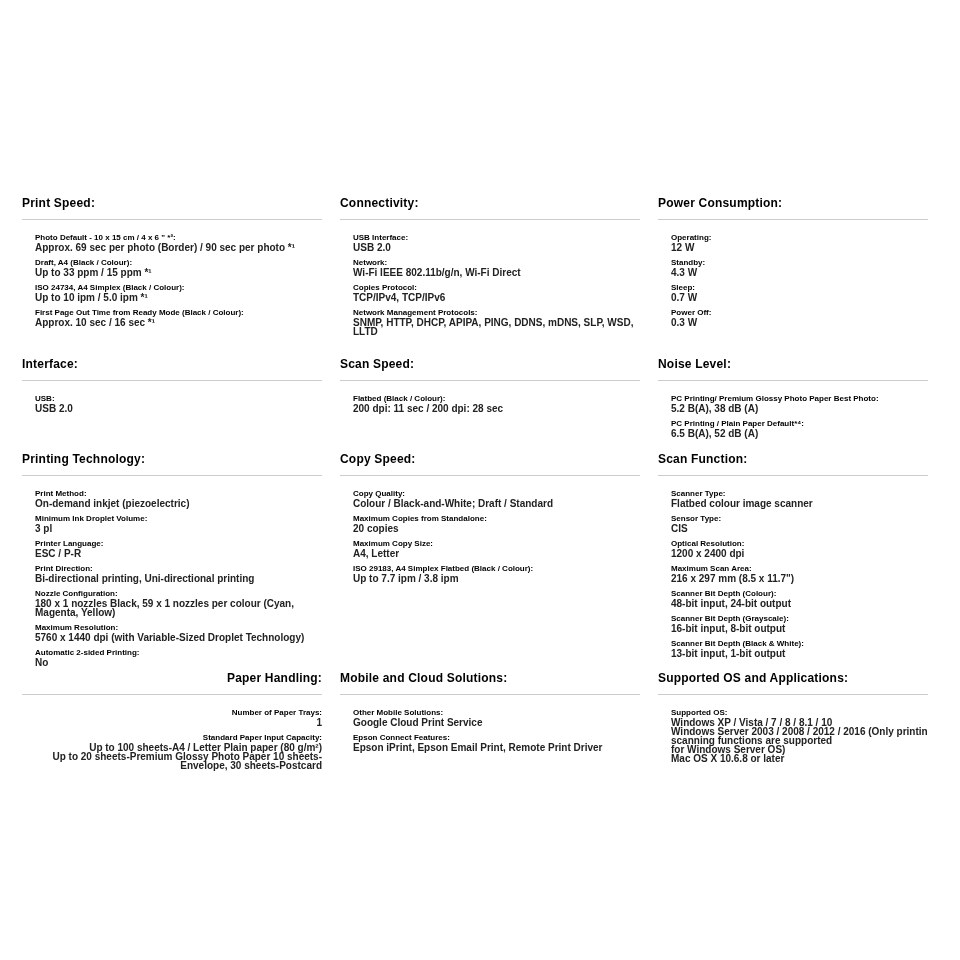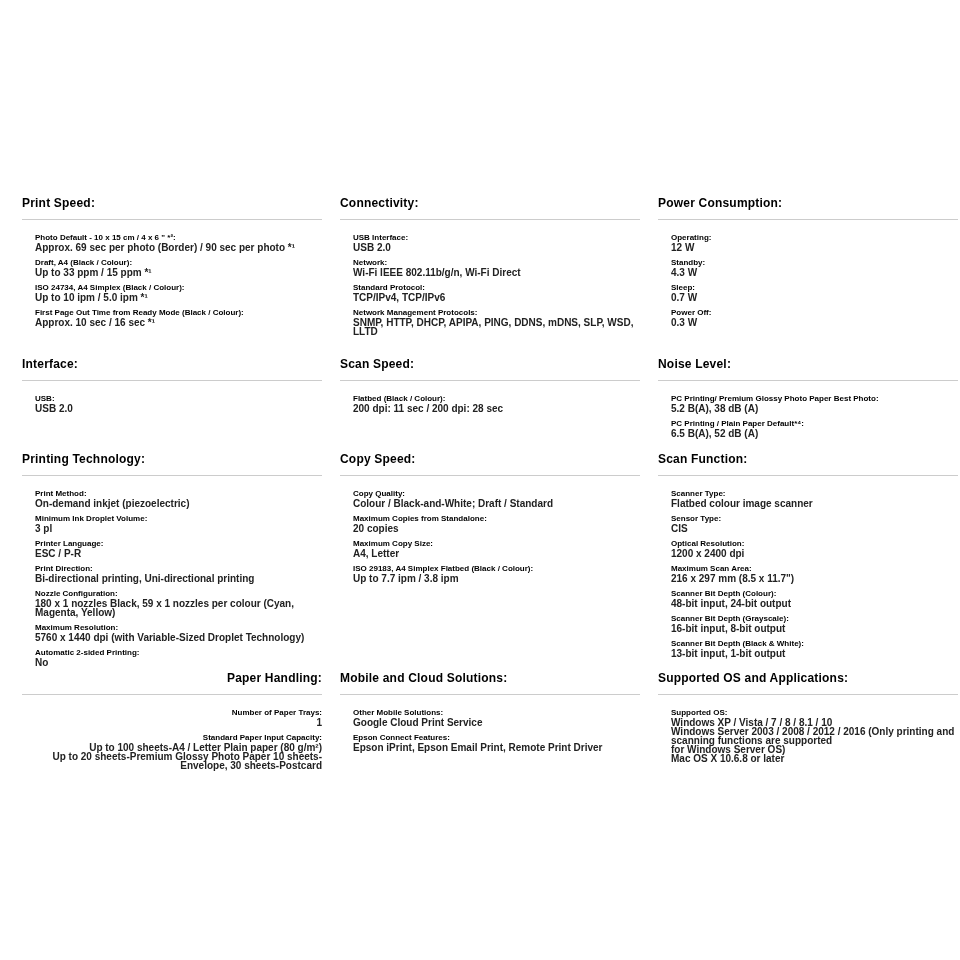--- a/index.html
+++ b/index.html
@@ -8,21 +8,20 @@
     background: #ffffff;
   }
   .page {
     position: relative;
     width: 928px;
     height: 960px;
     background: #ffffff;
     font-family: "Liberation Sans", sans-serif;
     color: #000000;
     overflow: hidden;
-    padding-left: 32px;
   }
   .grid {
     position: absolute;
     left: 22px;
     top: 196px;
     width: 936px;
     display: grid;
     grid-template-columns: 300px 300px 300px;
     column-gap: 18px;
     grid-template-rows: 161px 95px 219px auto;
@@ -111,21 +110,21 @@
   </div>
 
   <div class="spec-item">
     <div class="spec-label">Network:</div>
     <div class="spec-value">
               <div>Wi-Fi IEEE 802.11b/g/n, Wi-Fi Direct</div>
             </div>
   </div>
 
   <div class="spec-item">
-    <div class="spec-label">Standard Protocol:</div>
+    <div class="spec-label">Copies Protocol:</div>
     <div class="spec-value">
               <div>TCP/IPv4, TCP/IPv6</div>
             </div>
   </div>
 
   <div class="spec-item">
     <div class="spec-label">Network Management Protocols:</div>
     <div class="spec-value">
               <div>SNMP, HTTP, DHCP, APIPA, PING, DDNS, mDNS, SLP, WSD, LLTD</div>
             </div>

